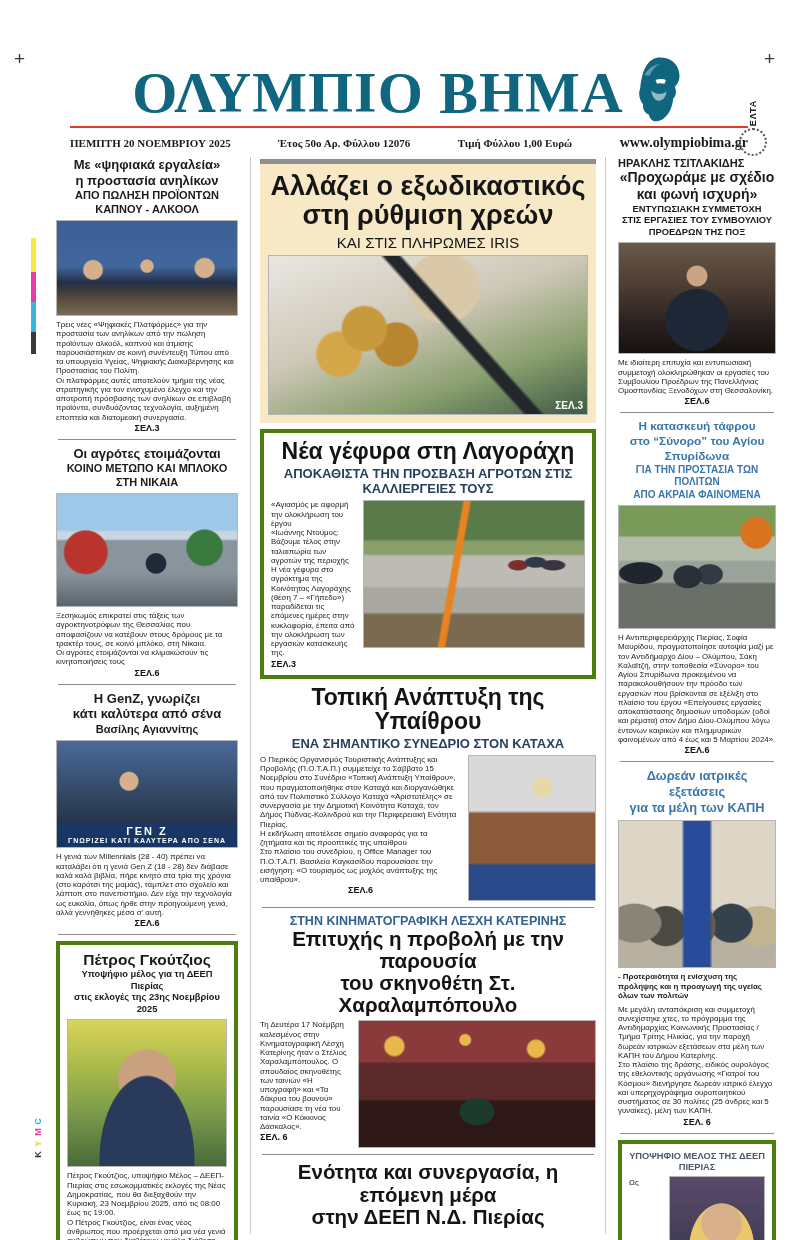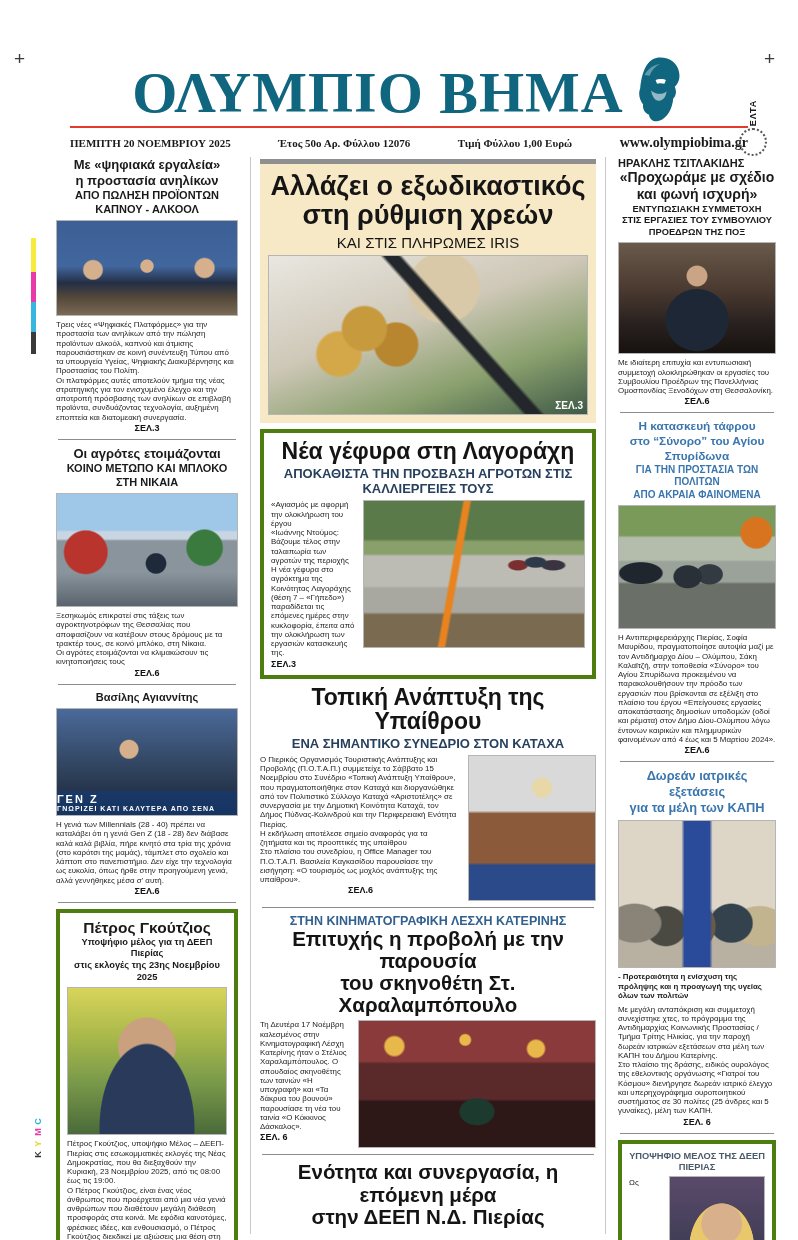--- a/index.html
+++ b/index.html
@@ -72,21 +72,21 @@
      linear-gradient(160deg,#e9e7e1 0%,#cfc8b8 42%,#8aa06e 72%,#3f5a46 100%);}
   .ph-tractor{height:114px;background:
      radial-gradient(circle at 16% 52%, #b8342c 0 13%, transparent 14%),
      radial-gradient(circle at 82% 48%, #3a7a3f 0 11%, transparent 12%),
      radial-gradient(circle at 55% 62%, #1e2a3a 0 8%, transparent 9%),
      linear-gradient(180deg,#9fc7e8 0 32%,#c7d6e2 34% 40%,#8a949c 42% 70%,#5a646e 100%);}
   .ph-genz{height:108px;background:
      radial-gradient(circle at 40% 38%, #d6b08c 0 7%, transparent 8%),
      linear-gradient(180deg,#4a6a9a 0%,#31445f 55%,#1a2438 100%);}
   .genz-ov{position:absolute;left:0;right:0;bottom:0;background:rgba(22,58,110,.78);
-           color:#fff;padding:2px 0 3px;}
+           color:#fff;text-align:center;padding:2px 0 3px;}
   .genz-ov .l1{font-size:11px;font-weight:bold;letter-spacing:2px;}
   .genz-ov .l2{font-size:7px;font-weight:bold;letter-spacing:1px;}
   .ph-goutzios{height:148px;background:
      radial-gradient(ellipse at 50% 96%, #2a3a5a 0 42%, transparent 43%),
      radial-gradient(circle at 50% 40%, #caa17e 0 24%, transparent 25%),
      linear-gradient(180deg,#d8d45a 0%,#a8b84a 34%,#7a9a4a 64%,#4a6a3a 100%);}
   .ph-tsit{height:112px;background:
      radial-gradient(circle at 50% 30%, #c9a585 0 9%, transparent 10%),
      radial-gradient(ellipse at 50% 70%, #1d2736 0 28%, transparent 29%),
      linear-gradient(180deg,#6a5a4a 0%,#4a3a30 42%,#2a2220 72%,#17120f 100%);}
@@ -215,20 +215,22 @@
         <div class="t-sub pre ctr">ΚΟΙΝΟ ΜΕΤΩΠΟ ΚΑΙ ΜΠΛΟΚΟ
 ΣΤΗ ΝΙΚΑΙΑ</div>
         <div class="ph ph-tractor"></div>
         <p class="body pre">Ξεσηκωμός επικρατεί στις τάξεις των αγροκτηνοτρόφων της Θεσσαλίας που αποφασίζουν να κατέβουν στους δρόμους με τα τρακτέρ τους, σε κοινό μπλόκο, στη Νίκαια.
 Οι αγρότες ετοιμάζονται να κλιμακώσουν τις κινητοποιήσεις τους</p>
         <div class="pref">ΣΕΛ.6</div>
       </article>
       <hr class="sep">
 
       <article class="art">
+        <h3 class="t-l1 pre ctr">Η GenZ, γνωρίζει
+κάτι καλύτερα από σένα</h3>
         <div class="t-sub ctr">Βασίλης Αγιαννίτης</div>
         <div class="ph ph-genz">
           <div class="genz-ov">
             <div class="l1">ΓΕΝ Ζ</div>
             <div class="l2">ΓΝΩΡΙΖΕΙ ΚΑΤΙ ΚΑΛΥΤΕΡΑ ΑΠΟ ΣΕΝΑ</div>
           </div>
         </div>
         <p class="body pre">Η γενιά των Millennials (28 - 40) πρέπει να καταλάβει ότι η γενιά Gen Z (18 - 28) δεν διάβασε καλά καλά βιβλία, πήρε κινητό στα τρία της χρόνια (στο καρότσι της μαμάς), τάμπλετ στο σχολείο και λάπτοπ στο πανεπιστήμιο. Δεν είχε την τεχνολογία ως ευκολία, όπως ήρθε στην προηγούμενη γενιά, αλλά γεννήθηκες μέσα σ' αυτή.</p>
         <div class="pref">ΣΕΛ.6</div>
       </article>

